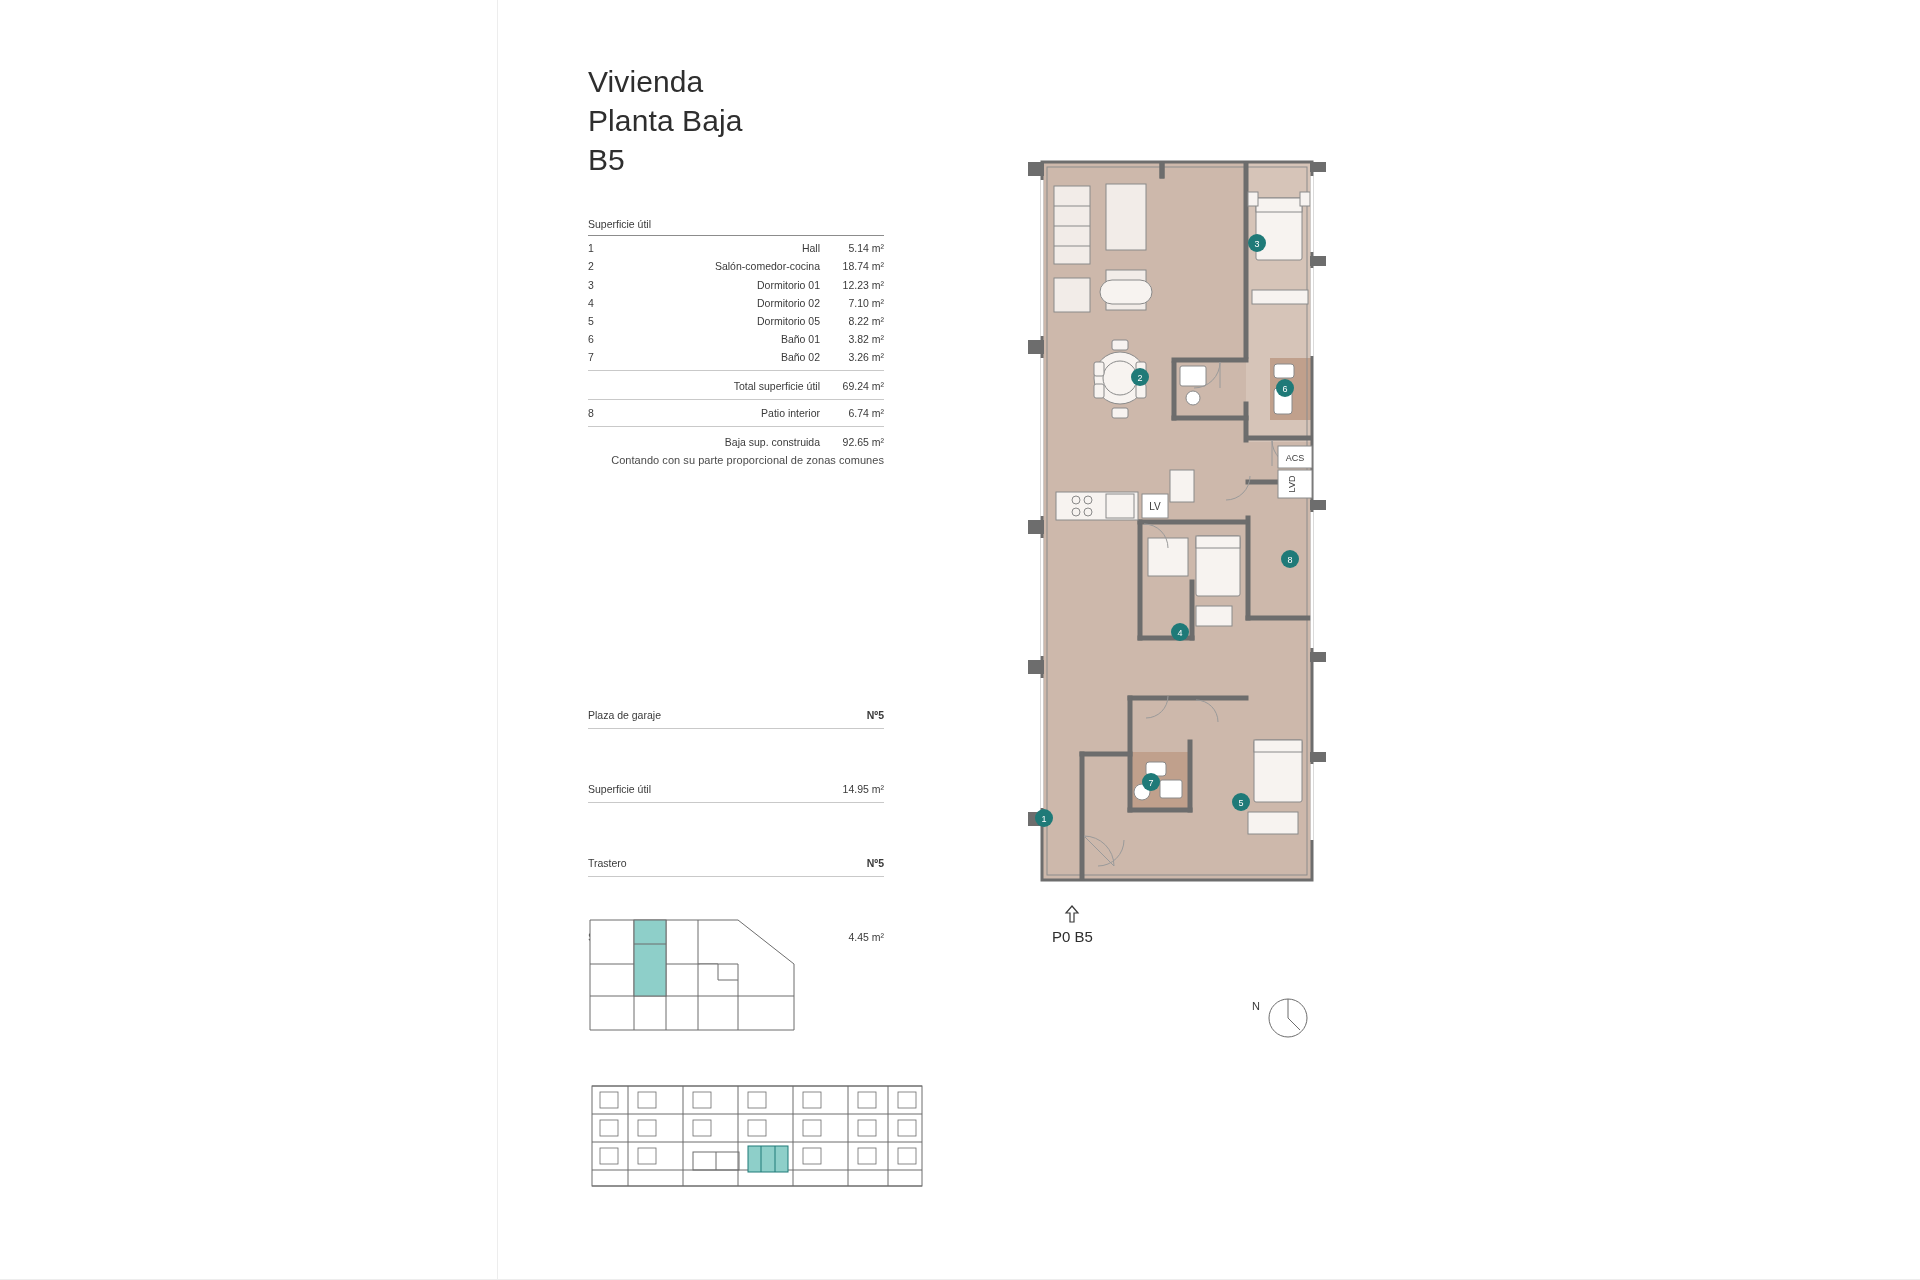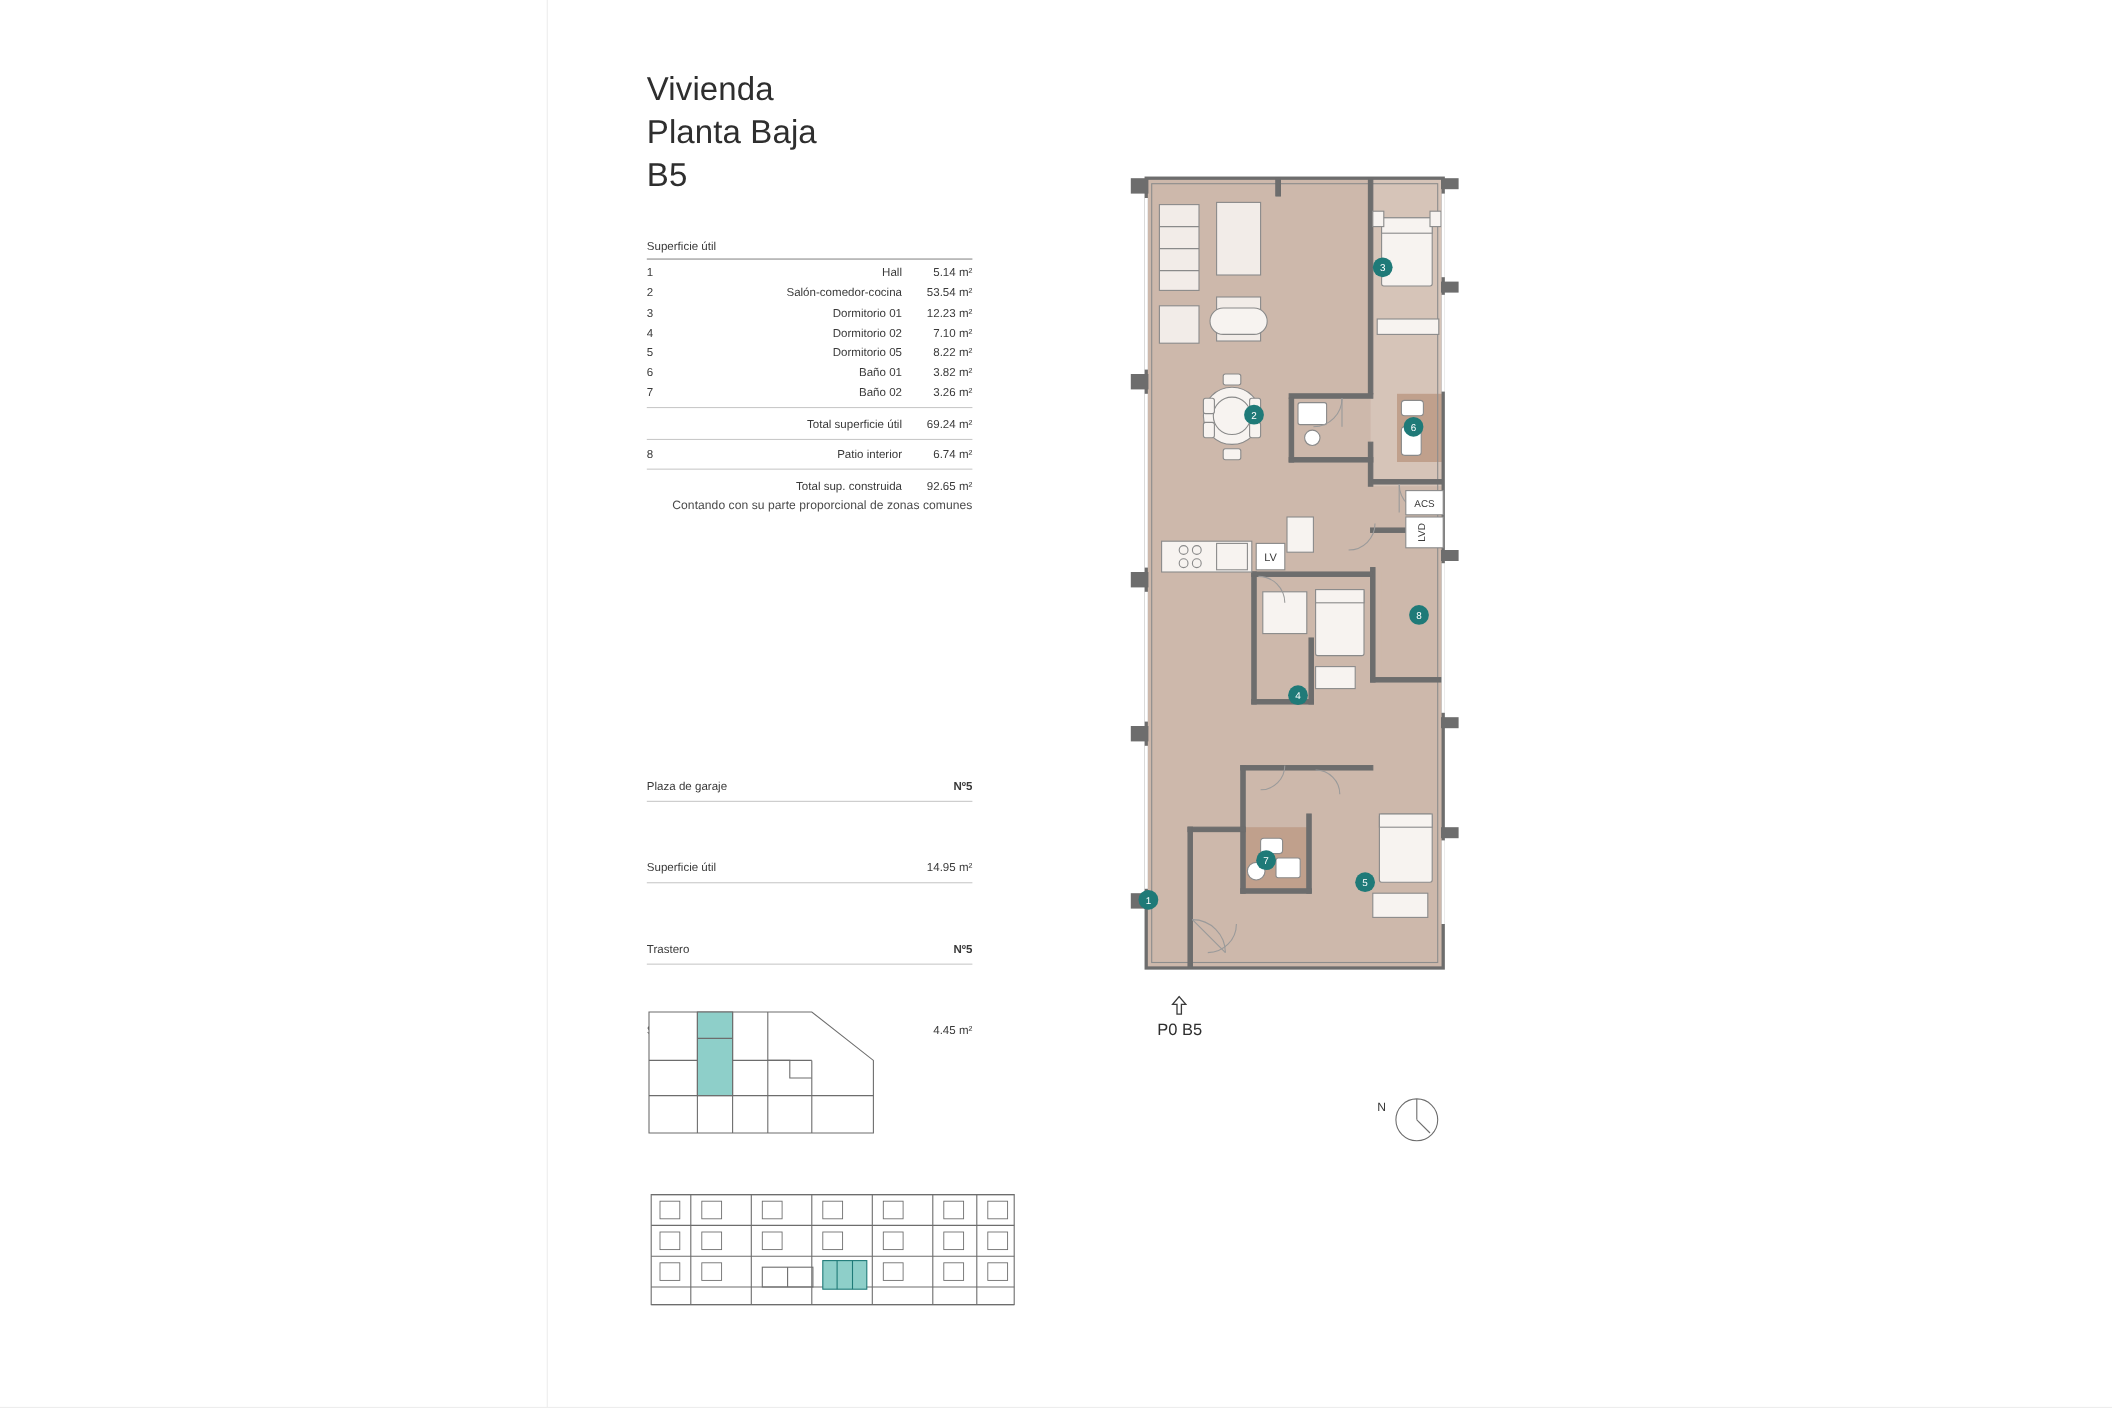--- a/index.html
+++ b/index.html
@@ -182,21 +182,21 @@
     <div class="rule"></div>
 
     <div class="row">
       <span class="num">1</span>
       <span class="name">Hall</span>
       <span class="val">5.14 m²</span>
     </div>
     <div class="row">
       <span class="num">2</span>
       <span class="name">Salón-comedor-cocina</span>
-      <span class="val">53.54 m²</span>
+      <span class="val">18.74 m²</span>
     </div>
     <div class="row">
       <span class="num">3</span>
       <span class="name">Dormitorio 01</span>
       <span class="val">12.23 m²</span>
     </div>
     <div class="row">
       <span class="num">4</span>
       <span class="name">Dormitorio 02</span>
       <span class="val">7.10 m²</span>
@@ -228,21 +228,21 @@
     <div class="rule light"></div>
     <div class="row">
       <span class="num">8</span>
       <span class="name">Patio interior</span>
       <span class="val">6.74 m²</span>
     </div>
     <div class="spacer-6"></div>
     <div class="rule light"></div>
     <div class="row total">
       <span class="num"></span>
-      <span class="name">Total sup. construida</span>
+      <span class="name">Baja sup. construida</span>
       <span class="val">92.65 m²</span>
     </div>
     <div class="note">Contando con su parte proporcional de zonas comunes</div>
   </div>
 
   <div class="table tbl-garage">
     <div class="rowflex" style="padding-top:0;">
       <span>Plaza de garaje</span>
       <span class="bold">Nº5</span>
     </div>

